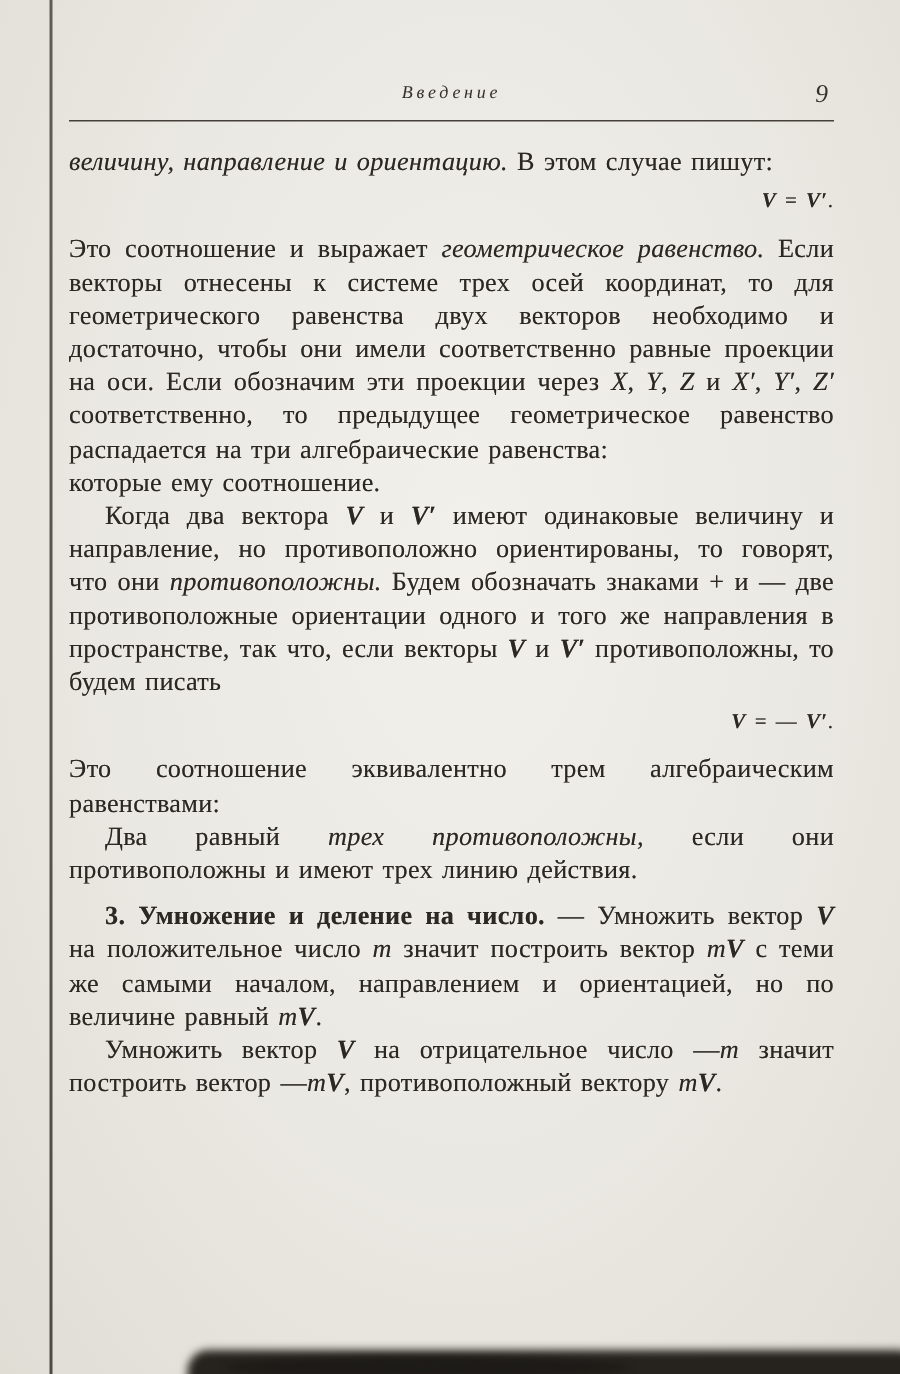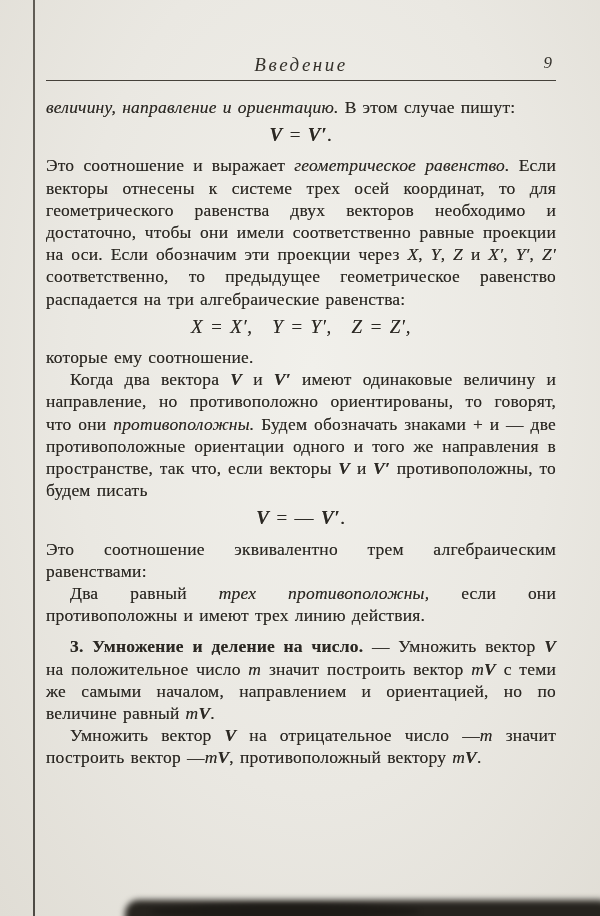--- a/index.html
+++ b/index.html
@@ -10,30 +10,30 @@
     font-family:"Liberation Serif","DejaVu Serif",serif;color:#2b2823;
   }
   .scan-gutter{position:absolute;left:33px;top:0;bottom:0;width:2px;
     background:linear-gradient(#4a463f,#35322c);opacity:.85;filter:blur(.4px);}
   .scan-bottom{position:absolute;left:125px;right:-10px;bottom:-9px;height:25px;
     background:#26231e;border-radius:14px 10px 0 0;filter:blur(3px);}
   .scan-bottom2{position:absolute;left:150px;bottom:-2px;width:270px;height:13px;
     background:#1d1b17;border-radius:50%;filter:blur(2px);}
   .page-header{position:relative;margin:54px 44px 0 46px;height:21px;}
   .running-title{position:absolute;left:50%;transform:translateX(-50%);
-    font-style:italic;font-size:19px;letter-spacing:2.5px;color:#34312b;}
+    font-style:italic;font-size:12px;letter-spacing:2.5px;color:#34312b;}
   .page-number{position:absolute;right:4px;top:-1px;font-style:italic;font-size:17px;color:#34312b;}
   .header-rule{margin:5px 44px 0 46px;border-top:1.5px solid #45413a;}
   .page-body{margin:15px 44px 0 46px;font-size:17.5px;line-height:22.2px;
     text-align:justify;letter-spacing:.2px;word-spacing:1.5px;
     text-shadow:0 0 .4px rgba(43,40,35,.55);}
   .para{margin:0;}
   .para.indent{text-indent:24px;}
   .para.space-before{margin-top:9px;}
-  .formula{text-align:center;margin:6px 0 8px;font-size:19px;letter-spacing:.6px;}
+  .formula{text-align:right;margin:6px 0 8px;font-size:14px;letter-spacing:.6px;}
   .s-n{font-style:normal;font-weight:normal;}
   .s-i{font-style:italic;}
   .s-b{font-weight:bold;}
   .s-bi{font-weight:bold;font-style:italic;}
 </style>
 </head>
 <body>
 
 <div class="page">
   <div class="scan-gutter"></div>
@@ -43,21 +43,20 @@
   <header class="page-header">
     <span class="running-title">Введение</span>
     <span class="page-number">9</span>
   </header>
   <div class="header-rule"></div>
 
   <main class="page-body" id="page-body">
       <p class="para"><span class="s-i">величину, направление и ориентацию.</span><span class="s-n"> В этом случае пишут:</span></p>
       <div class="formula"><span class="s-bi">V</span><span class="s-n"> = </span><span class="s-bi">V′</span><span class="s-n">.</span></div>
       <p class="para"><span class="s-n">Это соотношение и выражает </span><span class="s-i">геометрическое равенство.</span><span class="s-n"> Если векторы отнесены к системе трех осей координат, то для геометрического равенства двух векторов необходимо и достаточно, чтобы они имели соответственно равные проекции на оси. Если обозначим эти проекции через </span><span class="s-i">X</span><span class="s-n">, </span><span class="s-i">Y</span><span class="s-n">, </span><span class="s-i">Z</span><span class="s-n"> и </span><span class="s-i">X′</span><span class="s-n">, </span><span class="s-i">Y′</span><span class="s-n">, </span><span class="s-i">Z′</span><span class="s-n"> соответственно, то предыдущее геометрическое равенство распадается на три алгебраические равенства:</span></p>
-      <div class="formula"><span class="s-i">X = X′, Y = Y′, Z = Z′,</span></div>
       <p class="para"><span class="s-n">которые ему соотношение.</span></p>
       <p class="para indent"><span class="s-n">Когда два вектора </span><span class="s-bi">V</span><span class="s-n"> и </span><span class="s-bi">V′</span><span class="s-n"> имеют одинаковые величину и направление, но противоположно ориентированы, то говорят, что они </span><span class="s-i">противоположны.</span><span class="s-n"> Будем обозначать знаками + и — две противоположные ориентации одного и того же направления в пространстве, так что, если векторы </span><span class="s-bi">V</span><span class="s-n"> и </span><span class="s-bi">V′</span><span class="s-n"> противоположны, то будем писать</span></p>
       <div class="formula"><span class="s-bi">V</span><span class="s-n"> = — </span><span class="s-bi">V′</span><span class="s-n">.</span></div>
       <p class="para"><span class="s-n">Это соотношение эквивалентно трем алгебраическим равенствами:</span></p>
       <p class="para indent"><span class="s-n">Два равный </span><span class="s-i">трех противоположны,</span><span class="s-n"> если они противоположны и имеют трех линию действия.</span></p>
       <p class="para indent space-before"><span class="s-b">3. Умножение и деление на число.</span><span class="s-n"> — Умножить вектор </span><span class="s-bi">V</span><span class="s-n"> на положительное число </span><span class="s-i">m</span><span class="s-n"> значит построить вектор </span><span class="s-i">m</span><span class="s-bi">V</span><span class="s-n"> с теми же самыми началом, направлением и ориентацией, но по величине равный </span><span class="s-i">m</span><span class="s-bi">V</span><span class="s-n">.</span></p>
       <p class="para indent"><span class="s-n">Умножить вектор </span><span class="s-bi">V</span><span class="s-n"> на отрицательное число —</span><span class="s-i">m</span><span class="s-n"> значит построить вектор —</span><span class="s-i">m</span><span class="s-bi">V</span><span class="s-n">, противоположный вектору </span><span class="s-i">m</span><span class="s-bi">V</span><span class="s-n">.</span></p>
     </main>
 </div>
 

